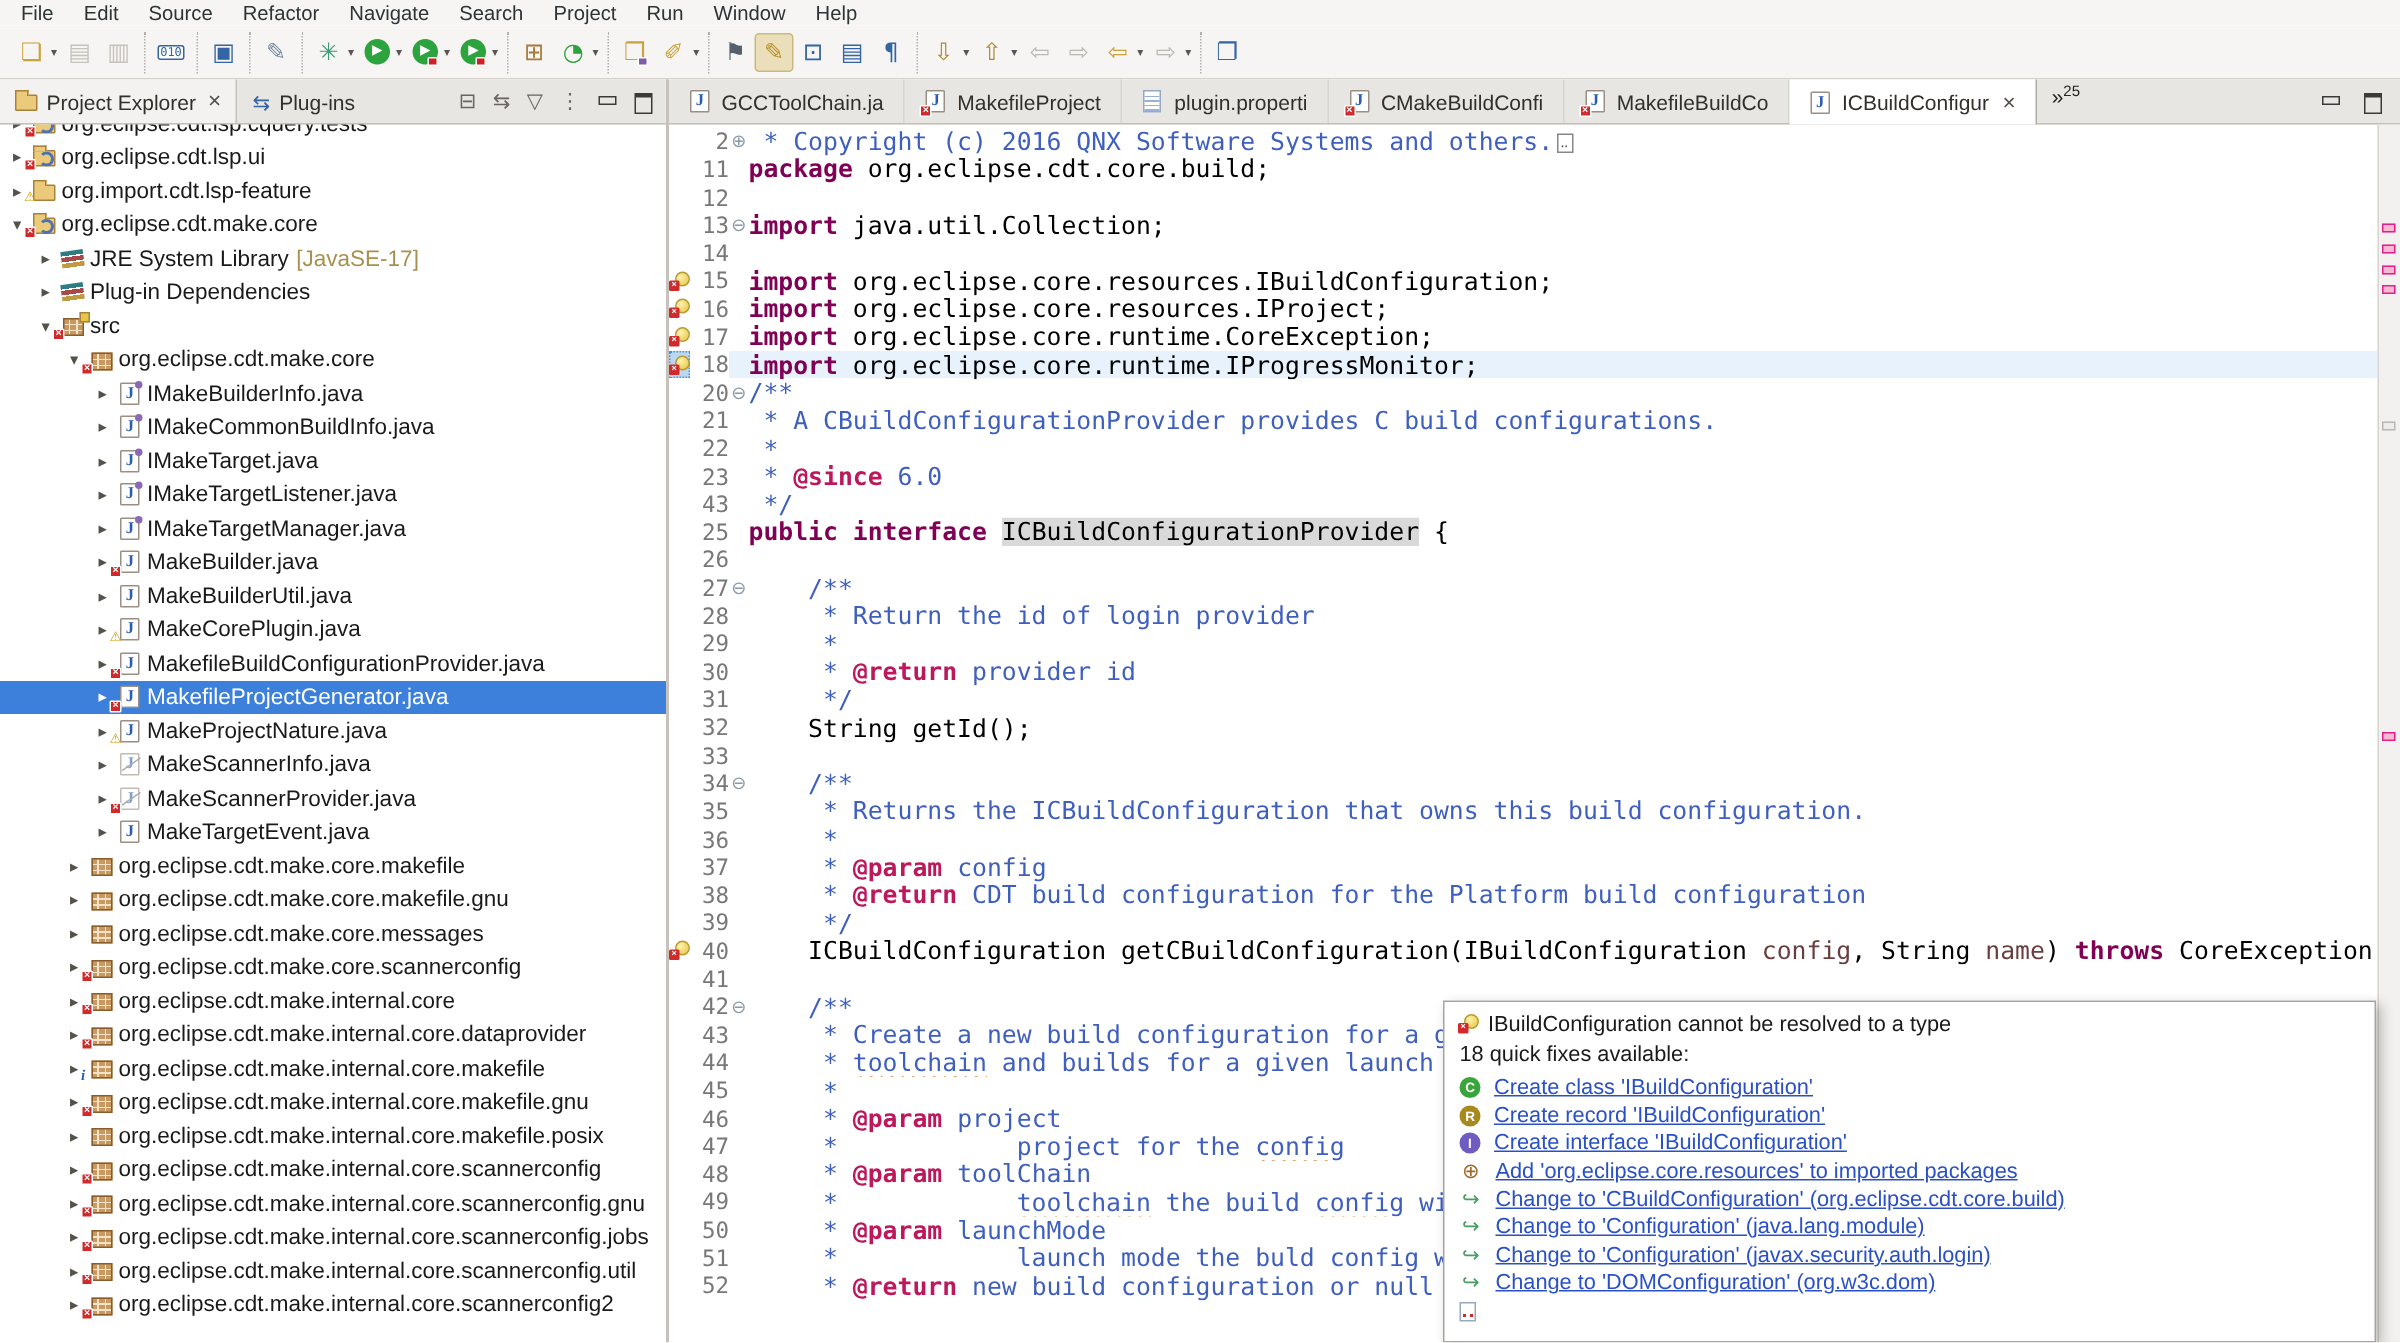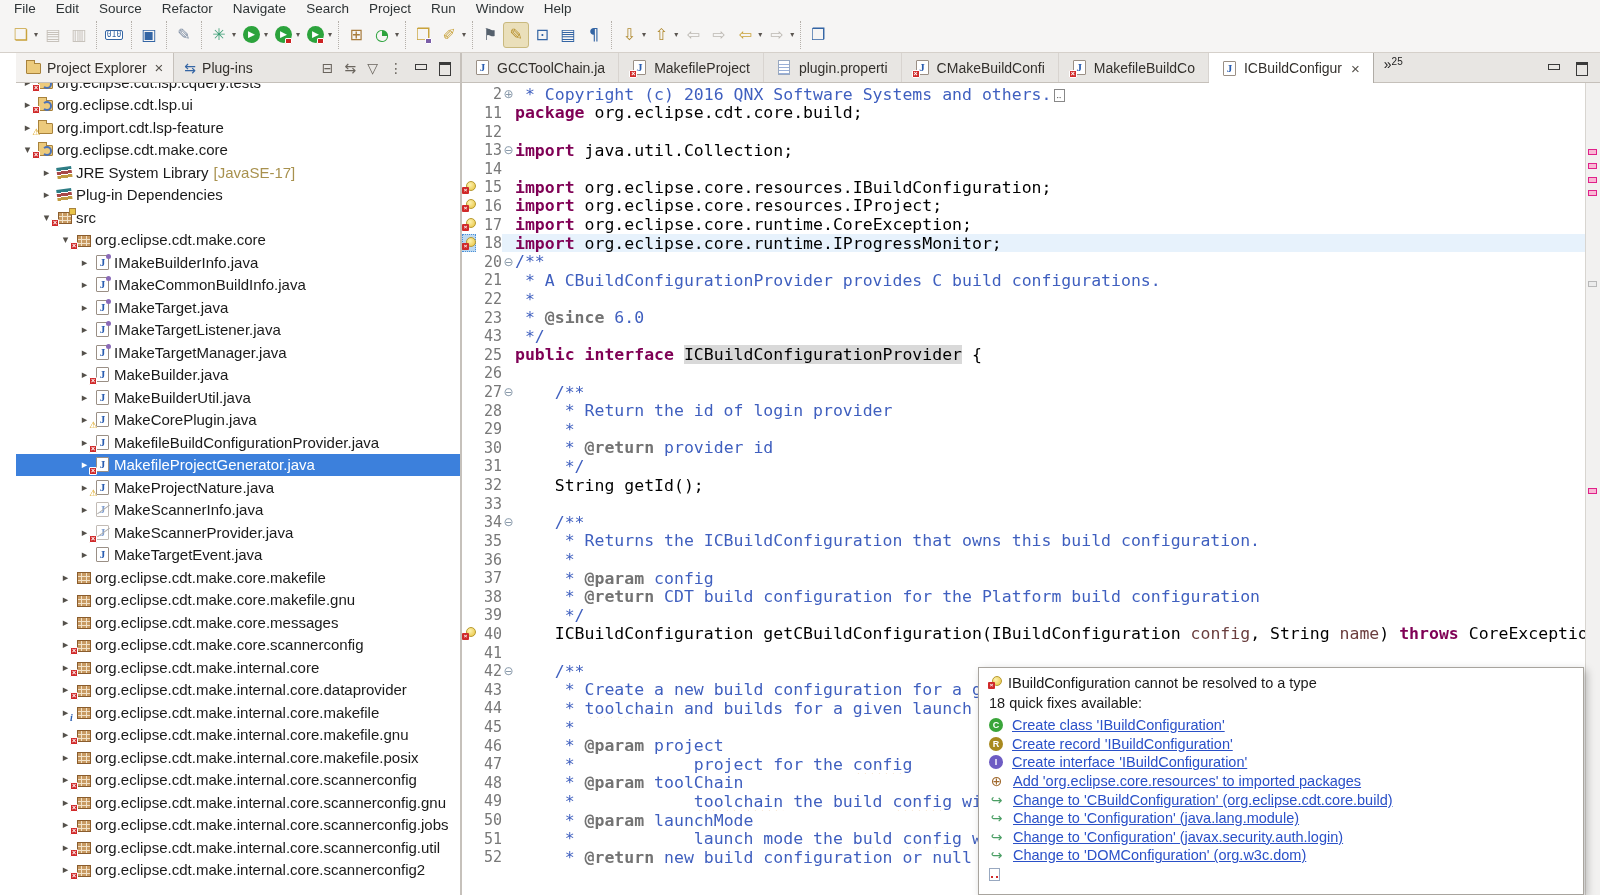--- a/index.html
+++ b/index.html
@@ -25,21 +25,21 @@
   .tb-ic.circle { width:17px; height:17px; border-radius:50%; color:#fff; font-size:9px;
                   display:flex; align-items:center; justify-content:center; padding-left:1px; }
   .tb-ic.small-text { font-size:8px; font-family:"DejaVu Sans Mono",monospace; color:#3465a4;
                       border:1px solid #3465a4; border-radius:2px; padding:0 1px; background:#fff; }
   .tb-btn.disabled .tb-ic { color:#c7c2bb !important; }
   .tb-badge { position:absolute; right:3px; bottom:3px; width:7px; height:6px; border-radius:1px;
               border:1px solid #fff; }
   .dd { font-size:8px; color:#5a5550; margin:0 2px 0 0; font-family:"DejaVu Sans",sans-serif; }
 
   
-  .workbench { display:flex; height:842px;margin-left:16px; }
+  .workbench { display:flex; height:842px; }
   .splitter { width:2px; background:#c6c1bb; }
 
   
   .explorer { width:444px; display:flex; flex-direction:column; background:#fff; min-width:0; }
   .pane-tabbar { height:30px; background:#e8e6e3; border-bottom:1px solid #c5c0ba;
                  display:flex; align-items:stretch; font-size:14px; flex:none; }
   .ptab { display:flex; align-items:center; gap:6px; padding:0 10px; color:#33302c; }
   .ptab.active { background:#f4f2f0; border-right:1px solid #c5c0ba; }
   .ptab-close { font-size:15px; color:#55514b; margin-left:2px; }
   .pane-icons { margin-left:auto; display:flex; align-items:center; gap:11px; padding-right:9px;
@@ -125,21 +125,21 @@
   .cl.cur { background:linear-gradient(to right, transparent 0 40px, #e7f2fc 40px); }
   .ann { width:14px; flex:none; height:100%; display:flex; align-items:center; justify-content:center; }
   .ann.selbox { background:#bcd8f0; outline:1px dotted #4a90d9; outline-offset:-1px; }
   .num { width:26px; flex:none; text-align:right; color:#787878; font-size:15px; }
   .fold { width:13px; flex:none; text-align:center; color:#8899aa; font-size:12px;
           font-family:"DejaVu Sans",sans-serif; }
   .ctext { flex:1; white-space:pre; overflow:hidden; min-width:0; color:#000; }
 
   .tok-kw  { color:#7f0055; font-weight:bold;text-align:center; }
   .tok-com { color:#3f5fbf; }
-  .tok-tag { color:#737373; font-weight:bold; }
+  .tok-tag { color:#be185d; font-weight:bold; }
   .tok-par { color:#6a3e3e; }
   .tok-occ { background:#d9d9d9; }
   .tok-u   { text-decoration-color:#222; text-decoration-thickness:1px;
              text-underline-offset:2px; }
   .tok-sq  { text-decoration:underline wavy #e0218a; text-decoration-thickness:1px;
              text-underline-offset:4px; }
   .tok-sp  { text-decoration:underline wavy #d78f3f; text-decoration-thickness:1px;
              text-underline-offset:3px; }
   .foldbox { display:inline-block; width:11px; height:13px; border:1px solid #888; background:#fff;
              margin-left:3px; vertical-align:-2px; position:relative; }

